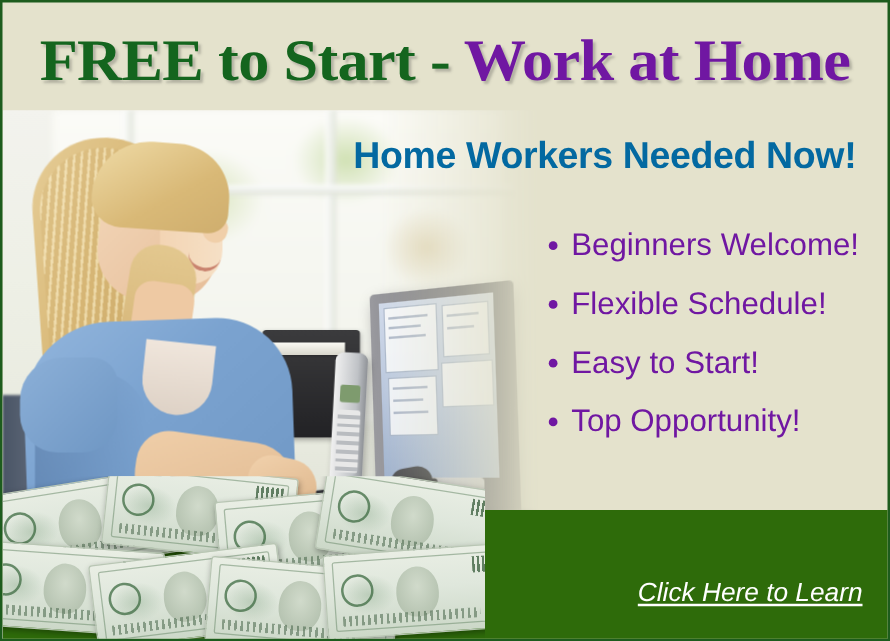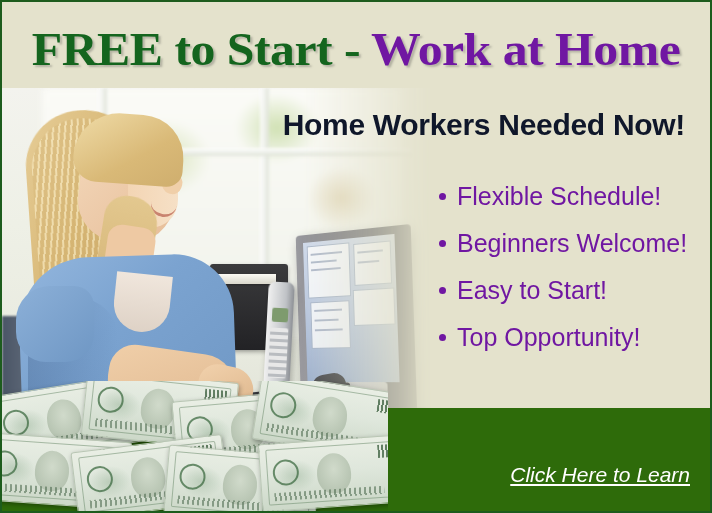--- a/index.html
+++ b/index.html
@@ -408,21 +408,21 @@
 
   
   .subheading {
     position: absolute;
     right: 25px;
     top: 108px;
     font-family: "Liberation Sans", sans-serif;
     font-weight: bold;
     font-size: 30px;
     line-height: 1;
-    color: #0f172a;
+    color: #0369a1;
     white-space: nowrap;
     letter-spacing: -0.3px;
   }
 
   
   .bullets {
     position: absolute;
     left: 436px;
     top: 182px;
     margin: 0;
@@ -619,22 +619,22 @@
     </div>
   </div>
 
   <div class="title">
     <span class="t-green">FREE to Start - </span><span class="t-purple">Work at Home</span>
   </div>
 
   <div class="subheading">Home Workers Needed Now!</div>
 
   <ul class="bullets">
+    <li>Beginners Welcome!</li>
     <li>Flexible Schedule!</li>
-    <li>Beginners Welcome!</li>
     <li>Easy to Start!</li>
     <li>Top Opportunity!</li>
   </ul>
 
   <div class="footer-band"></div>
 
   <div class="money">
     <div class="bill" style="left:2px;  top:4px;   transform: rotate(-9deg);">
         <i class="seal"></i>
         <i class="portrait"></i>

